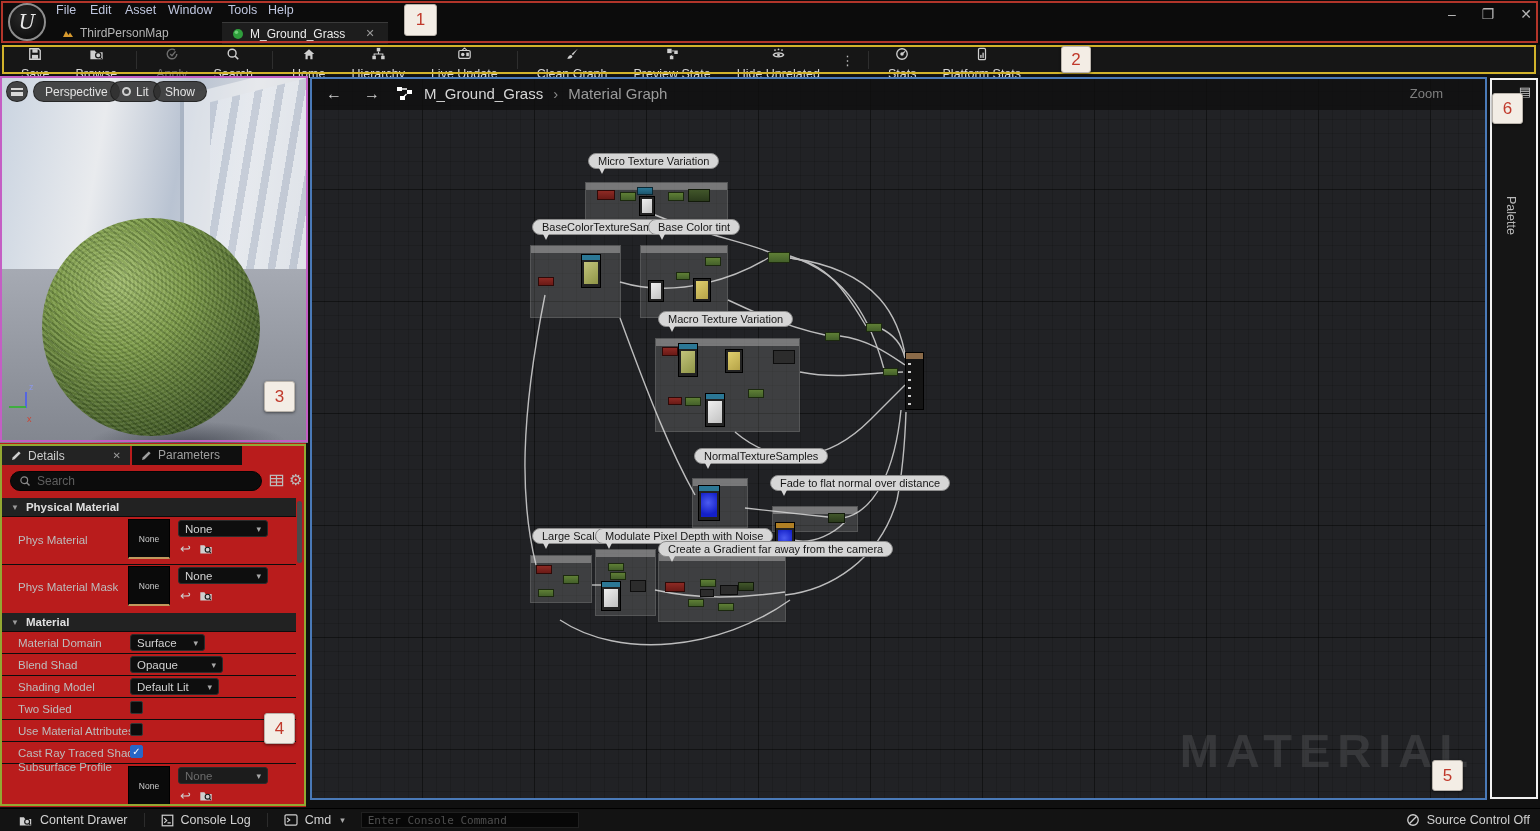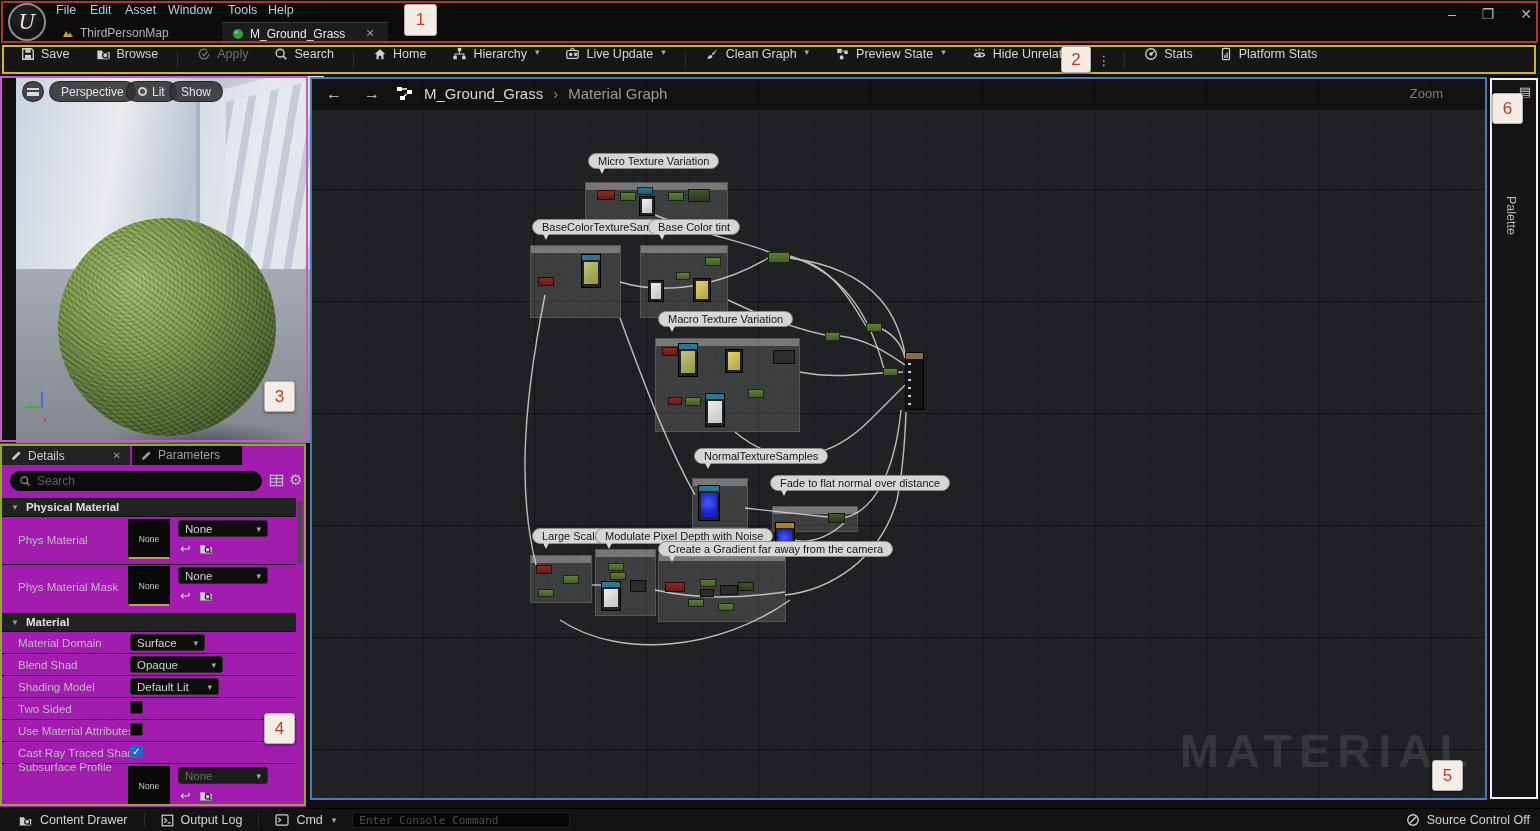--- a/index.html
+++ b/index.html
@@ -17,30 +17,30 @@
     display:flex; align-items:center; justify-content:center; color:#e8e8e8;
     font-family:"DejaVu Serif", serif; font-size:20px; font-style:italic; }
   .menu-item { top:1px; height:18px; line-height:18px; color:#bfc6de; font-size:12.5px; padding:0 6px; }
   .doc-tab { top:22px; height:22px; display:flex; align-items:center; gap:6px; padding:0 10px;
     color:#b5b5b5; font-size:12px; }
   .doc-tab.active { background:#1d1d1d; color:#ececec; border-top:1px solid #3a3a3a; }
   .tab-close { color:#9a9a9a; font-size:11px; margin-left:14px; }
   .win-controls { right:8px; top:6px; display:flex; gap:26px; color:#b5b5b5; font-size:14px; }
   
   #toolbar { left:0; top:45px; width:1540px; height:30px; background:#161616; display:flex; align-items:center; padding-left:10px; gap:4px; }
-  .tb-btn { display:flex; gap:6px; padding:0 11px; height:26px; color:#d6d6d6; font-size:12.5px; }
+  .tb-btn { display:flex; align-items:center; gap:6px; padding:0 11px; height:26px; color:#d6d6d6; font-size:12.5px;flex-direction:column; }
   .tb-btn.disabled { color:#6e6e6e; }
   .tb-sep { width:1px; height:18px; background:#2e2e2e; margin:0 4px; }
   .chev { font-size:9px; color:#a8a8a8; margin-left:2px; }
   .overflow-dots { color:#bcbcbc; font-size:13px; padding:0 6px; }
   .ico { display:inline-block; line-height:0; }
   .ico svg { display:block; }
   
   #viewport { left:0; top:76px; width:308px; height:367px; overflow:hidden;
-    background:linear-gradient(100deg,#c9d3e0 0%,#e9ebee 30%,#b9c3d2 52%,#d2d6dc 70%,#b4bac4 100%);margin-left:16px; }
+    background:linear-gradient(100deg,#c9d3e0 0%,#e9ebee 30%,#b9c3d2 52%,#d2d6dc 70%,#b4bac4 100%); }
   .building1 { left:180px; top:0; width:160px; height:210px; background:rgba(255,255,255,0.45);
     transform:skewY(-14deg); border-left:4px solid rgba(120,135,160,0.5); }
   .building2 { left:210px; top:10px; width:130px; height:190px;
     background:repeating-linear-gradient(100deg, rgba(140,155,180,0.35) 0 8px, rgba(230,235,242,0.4) 8px 22px);
     transform:skewY(-14deg); }
   .vp-floor { left:0; top:193px; width:308px; height:174px; background:linear-gradient(#a6aab3,#82868f); }
   .vp-shadow { left:88px; top:345px; width:200px; height:44px; border-radius:50%;
     background:radial-gradient(ellipse at center, rgba(30,34,44,0.5) 0%, rgba(30,34,44,0.0) 70%); }
   .sphere { left:42px; top:142px; width:218px; height:218px; border-radius:50%;
     background:
@@ -52,21 +52,21 @@
     display:flex; align-items:center; justify-content:center; font-size:12px; padding:0 11px; gap:5px;
     border:1px solid rgba(20,20,20,0.6); }
   .pill.round { width:22px; padding:0; }
   .ham { width:12px; height:8px; border-top:2px solid #d8d8d8; border-bottom:2px solid #d8d8d8; position:relative; }
   .ham:after { content:""; position:absolute; left:0; top:2px; width:12px; height:2px; background:#d8d8d8; }
   .litdot { width:9px; height:9px; border-radius:50%; border:2px solid #cfcfcf; }
   .axis-z { left:25px; top:316px; width:2px; height:16px; background:#5566e0; }
   .axis-y { left:9px; top:330px; width:17px; height:2px; background:#3fae3f; }
   .axis-label { font-size:9px; }
   
-  #details { left:0; top:443px; width:306px; height:364px; background:#a21caf; overflow:hidden; }
+  #details { left:0; top:443px; width:306px; height:364px; background:#b91c1c; overflow:hidden; }
   .dtab { top:2px; height:20px; display:flex; align-items:center; gap:6px; padding:0 9px; font-size:12px; color:#cdcdcd; }
   .dtab.active { background:#232323; border-top:1px solid #444; }
   .dtab.inactive { background:#0f0f0f; color:#9f9f9f; }
   .search-wrap { left:10px; top:28px; width:252px; height:20px; background:#0c0c0c; border:1px solid #050505;
     border-radius:10px; display:flex; align-items:center; padding:0 8px; gap:6px; }
   .search-wrap input { background:transparent; border:0; outline:0; color:#9a9a9a; font-size:12px; width:200px;
     font-family:"Liberation Sans", sans-serif; }
   .search-wrap input::placeholder { color:#5f5f5f; }
   .sec-hd { left:2px; width:294px; height:19px; background:#222222; display:flex; align-items:center; gap:7px;
     padding-left:9px; font-weight:bold; color:#e0e0e0; font-size:11.5px; border-bottom:1px solid #0c0c0c; }
@@ -646,21 +646,21 @@
       <span>Content Drawer</span>
     </div>
     <div class="sb-sep"></div>
     <div class="sb-item">
       <span class="ico">
           <svg width="13" height="13" viewBox="0 0 16 16">
             <rect x="1.5" y="1.5" width="13" height="13" fill="none" stroke="#cfcfcf" stroke-width="1.5"></rect>
             <path d="M4 5 l3 3 -3 3 M8 11 h4" stroke="#cfcfcf" stroke-width="1.5" fill="none"></path>
           </svg>
         </span>
-      <span>Output Log</span>
+      <span>Console Log</span>
     </div>
     <div class="sb-sep"></div>
     <div class="sb-item">
       <span class="ico">
           <svg width="14" height="12" viewBox="0 0 16 14">
             <rect x="1" y="1" width="14" height="12" rx="1.5" fill="none" stroke="#cfcfcf" stroke-width="1.4"></rect>
             <path d="M3.5 4.5 l3 2.5 -3 2.5" stroke="#cfcfcf" stroke-width="1.4" fill="none"></path>
           </svg>
         </span>
       <span>Cmd</span>

